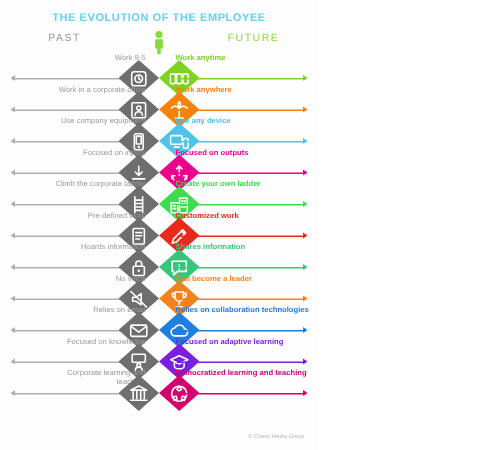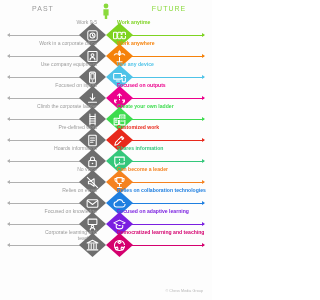--- a/index.html
+++ b/index.html
@@ -119,20 +119,21 @@
     font-size:3.6px;
     color:#b5b5b5;
     letter-spacing:0.1px;
   }
 </style>
 </head>
 <body>
 
 <div id="sheet">
 
+  <div id="title" style="color: rgb(99, 210, 242);">THE EVOLUTION OF THE EMPLOYEE</div>
 
   <div id="headrow">
     <div id="past-head" style="color: rgb(154, 154, 154);">PAST</div>
     <span id="person-icon">
       <svg viewBox="0 0 12 16" width="12" height="16">
         <circle cx="6" cy="3" r="2.4" fill="#8ada3c"></circle>
         <path d="M3.4 6.2h5.2v6.2H7.2V16H4.8v-3.6H3.4z" fill="#8ada3c"></path>
       </svg>
     </span>
     <div id="future-head" style="color: rgb(138, 218, 60);">FUTURE</div>

